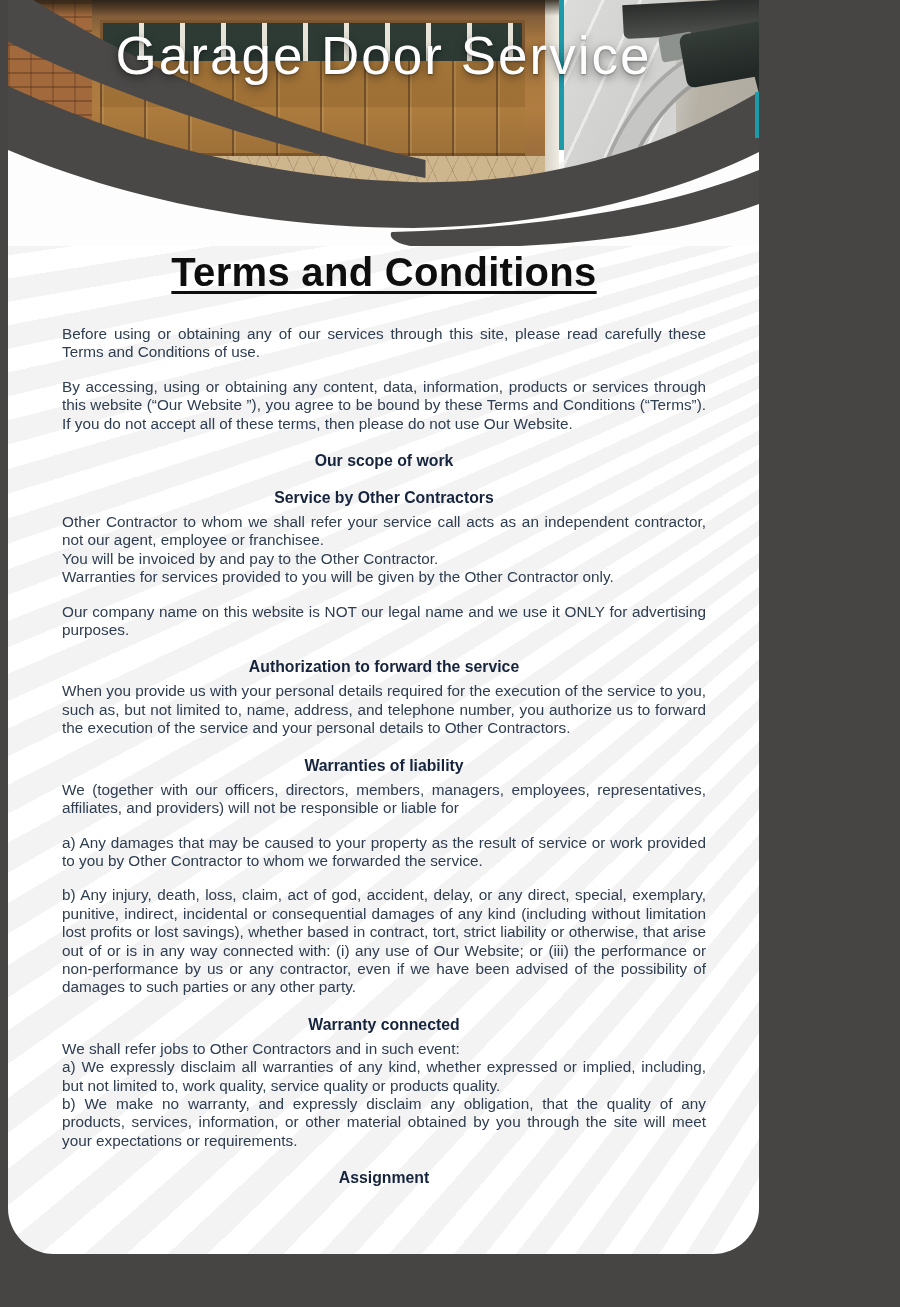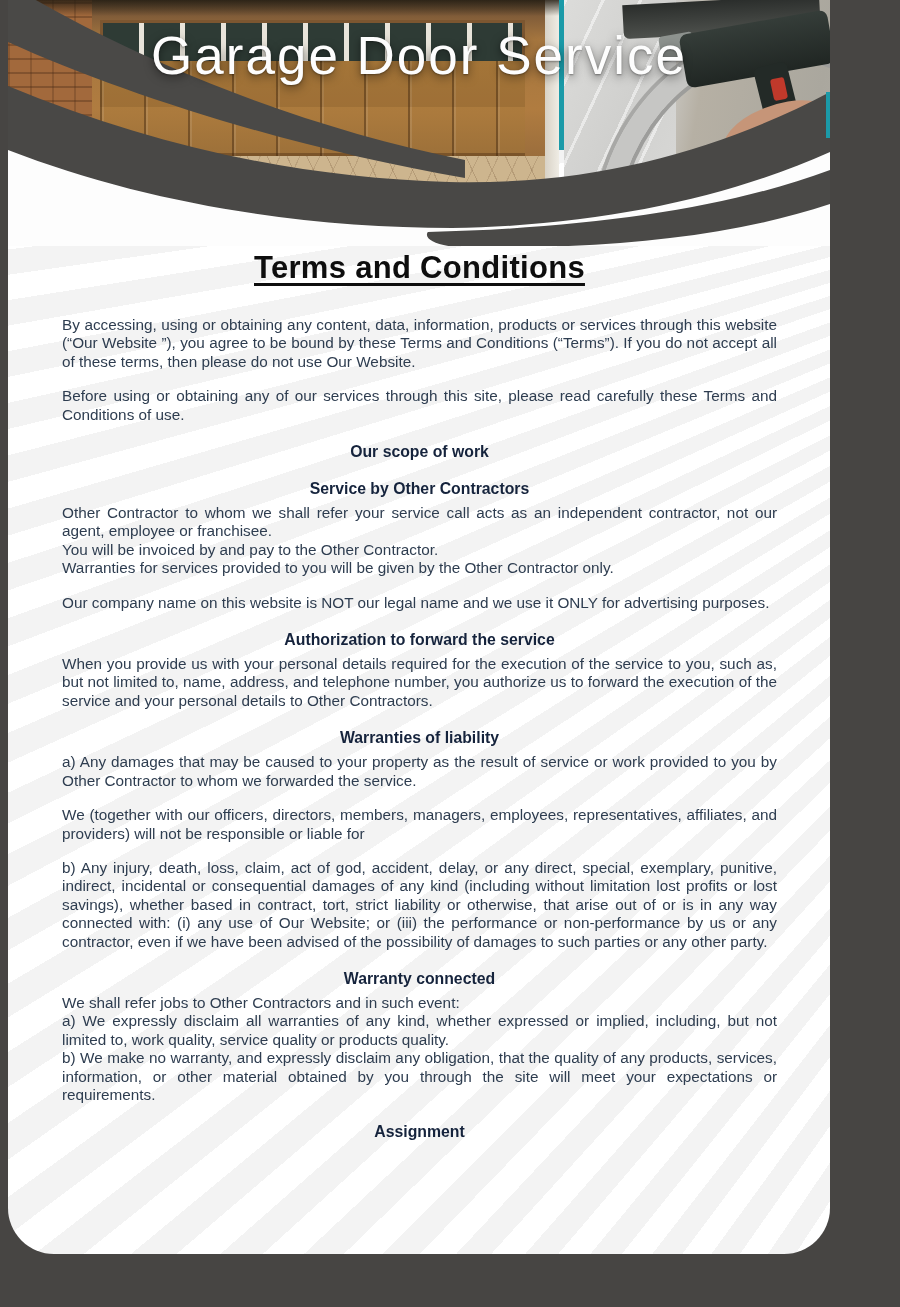--- a/index.html
+++ b/index.html
@@ -6,21 +6,21 @@
   body{
     width:900px;height:1307px;
     background:#474543;
     font-family:"Liberation Sans", sans-serif;
     position:relative;
     overflow:hidden;
   }
   
   .card{
     position:absolute;left:8px;top:0;
-    width:822px;height:1254px;
+    width:751px;height:1254px;
     background:#ffffff repeating-conic-gradient(from 90deg at 192% 4%, #ffffff 0deg 0.9deg, #f3f3f3 0.9deg 1.8deg);
     border-radius:0 0 46px 46px;
     overflow:hidden;
   }
   
   .header{position:relative;height:246px;}
   .photo{position:absolute;top:0;height:198px;overflow:hidden;}
   .photo-left{left:0;width:551px;background:linear-gradient(180deg,#6b5236 0%,#7d5a38 7%,#a5763f 20%,#b07c40 55%,#9a6d3c 80%,#8a6340 100%);}
   .pl-eave{position:absolute;top:0;left:0;right:0;height:16px;background:linear-gradient(180deg,rgba(35,28,18,.85),rgba(35,28,18,0));}
   .pl-bricks{position:absolute;top:0;left:0;bottom:40px;width:84px;
@@ -59,21 +59,21 @@
     position:absolute;top:26px;left:0;width:100%;margin:0;
     text-align:center;color:#fdfdfd;
     font-size:53px;line-height:60px;font-weight:400;letter-spacing:2px;
     text-shadow:0 3px 10px rgba(0,0,0,.5), 0 1px 2px rgba(0,0,0,.35);
   }
   .teal-accent{position:absolute;right:0;top:92px;width:4px;height:46px;background:#1b9aa8;}
   
   .content{padding:0 53px 0 54px;}
   .page-title{
     margin:4px 0 30px;text-align:center;
-    font-size:31px;font-weight:bold;color:#0e0e0e;letter-spacing:.3px;
+    font-size:40px;font-weight:bold;color:#0e0e0e;letter-spacing:.3px;
     text-decoration:underline;text-decoration-thickness:2.5px;text-underline-offset:5px;
   }
   .para{
     margin:0 0 16px;
     font-size:15.3px;line-height:18.4px;color:#2e3d50;
     text-align:justify;white-space:pre-line;
   }
   .sec-h{
     margin:19px 0 6px;
     font-size:15.8px;font-weight:bold;color:#15233c;text-align:center;
@@ -112,44 +112,44 @@
       <path d="M452,232 C630,228 775,208 885,170 L885,204 C775,238 645,248 500,248 C468,248 446,240 452,232 Z" fill="#4a4947"></path>
     </svg>
 
     <h1 class="site-title">Garage Door Service</h1>
     <div class="teal-accent"></div>
   </div>
 
   <main class="content">
     <h2 class="page-title">Terms and Conditions</h2>
 
+    <p class="para">Before using or obtaining any of our services through this site, please read carefully these Terms and Conditions of use.</p>
     <p class="para">By accessing, using or obtaining any content, data, information, products or services through this website (“Our Website ”), you agree to be bound by these Terms and Conditions (“Terms”). If you do not accept all of these terms, then please do not use Our Website.</p>
-    <p class="para">Before using or obtaining any of our services through this site, please read carefully these Terms and Conditions of use.</p>
 
     <section>
       <h3 class="sec-h">Our scope of work</h3>
     </section>
 
     <section>
       <h3 class="sec-h">Service by Other Contractors</h3>
       <p class="para">Other Contractor to whom we shall refer your service call acts as an independent contractor, not our agent, employee or franchisee.
 You will be invoiced by and pay to the Other Contractor.
 Warranties for services provided to you will be given by the Other Contractor only.</p>
       <p class="para">Our company name on this website is NOT our legal name and we use it ONLY for advertising purposes.</p>
     </section>
 
     <section>
       <h3 class="sec-h">Authorization to forward the service</h3>
       <p class="para">When you provide us with your personal details required for the execution of the service to you, such as, but not limited to, name, address, and telephone number, you authorize us to forward the execution of the service and your personal details to Other Contractors.</p>
     </section>
 
     <section>
       <h3 class="sec-h">Warranties of liability</h3>
+      <p class="para">We (together with our officers, directors, members, managers, employees, representatives, affiliates, and providers) will not be responsible or liable for</p>
       <p class="para">a) Any damages that may be caused to your property as the result of service or work provided to you by Other Contractor to whom we forwarded the service.</p>
-      <p class="para">We (together with our officers, directors, members, managers, employees, representatives, affiliates, and providers) will not be responsible or liable for</p>
       <p class="para">b) Any injury, death, loss, claim, act of god, accident, delay, or any direct, special, exemplary, punitive, indirect, incidental or consequential damages of any kind (including without limitation lost profits or lost savings), whether based in contract, tort, strict liability or otherwise, that arise out of or is in any way connected with: (i) any use of Our Website; or (iii) the performance or non-performance by us or any contractor, even if we have been advised of the possibility of damages to such parties or any other party.</p>
     </section>
 
     <section>
       <h3 class="sec-h">Warranty connected</h3>
       <p class="para">We shall refer jobs to Other Contractors and in such event:
 a) We expressly disclaim all warranties of any kind, whether expressed or implied, including, but not limited to, work quality, service quality or products quality.
 b) We make no warranty, and expressly disclaim any obligation, that the quality of any products, services, information, or other material obtained by you through the site will meet your expectations or requirements.</p>
     </section>
 

